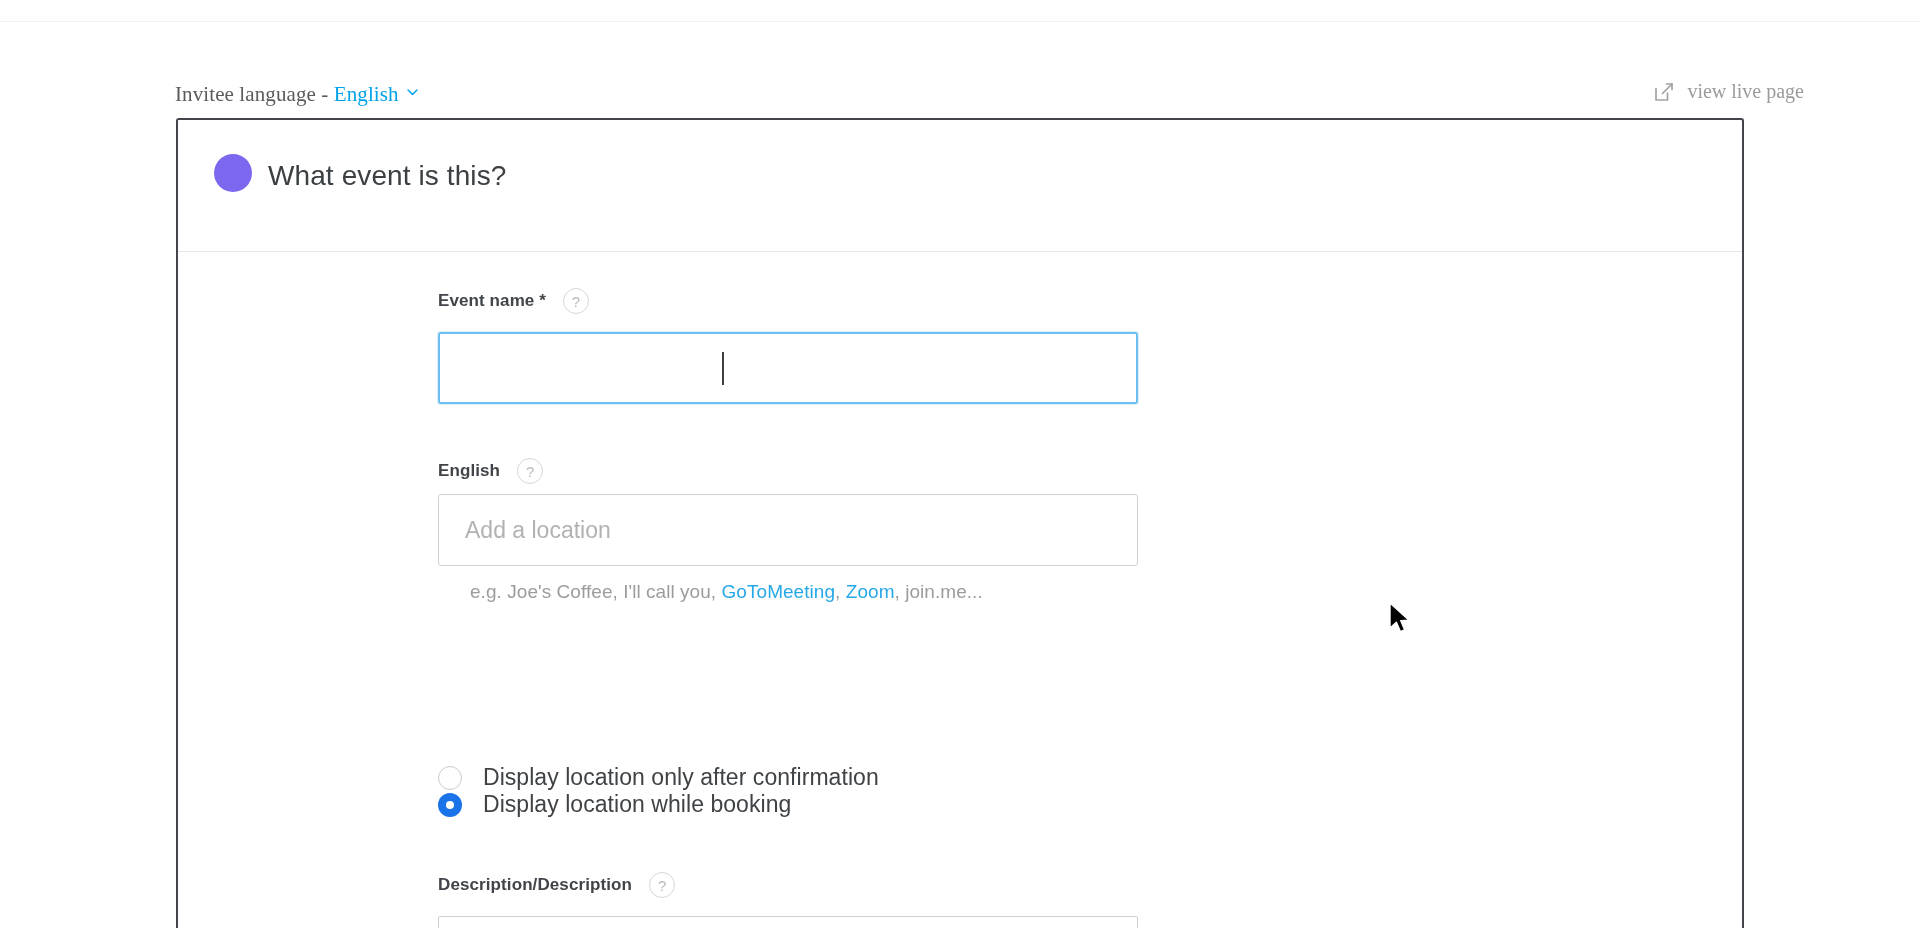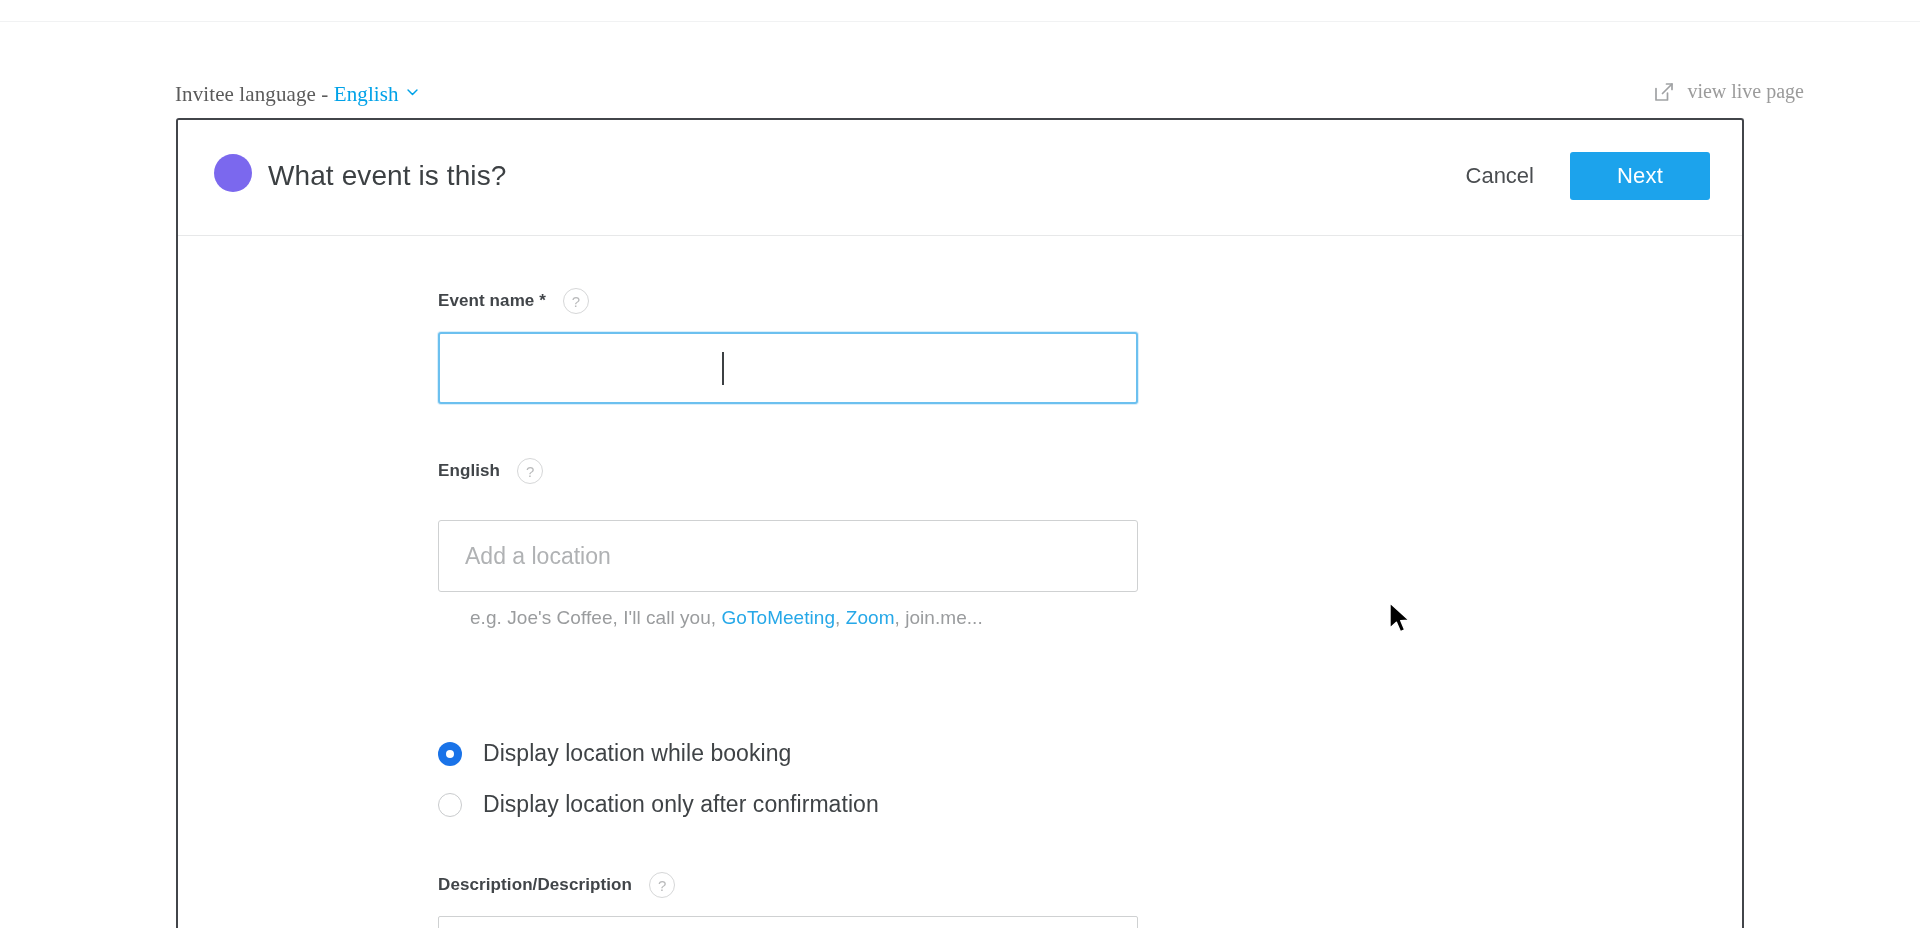--- a/index.html
+++ b/index.html
@@ -49,21 +49,21 @@
   .card {
     position: absolute; left: 176px; top: 118px;
     width: 1568px; height: 810px;
     background: #ffffff;
     border: 2px solid #42454a;
     border-bottom: none;
     border-radius: 3px 3px 0 0;
   }
 
   .card-header {
-    position: relative; height: 116px;
+    position: relative; height: 132px;
     border-bottom: 1px solid #e7e8e9;
   }
   .dot {
     position: absolute; left: 36px; top: 34px;
     width: 38px; height: 38px; border-radius: 50%;
     background: #7b68ee;
   }
   .card-title {
     position: absolute; left: 90px; top: 40px;
     font-size: 28px; color: #3c4043; letter-spacing: .1px;
@@ -183,60 +183,56 @@
       <span>view live page</span>
     </div>
   </div>
 
   <div class="card">
 
     <div class="card-header">
       <div class="dot"></div>
       <div class="card-title">What event is this?</div>
 
-      <div class="header-actions">
-        <button class="btn-cancel">Cancel</button>
-        <button class="btn-next">Next</button>
-      </div>
     </div>
 
     <div class="card-body">
 
       <div class="field" style="top:168px;">
         <div class="field-label-row">
           <span class="field-label">Event name *</span>
           <span class="help-circle">?</span>
         </div>
         <div style="position:relative; margin-top:18px;">
           <input class="text-input focused" type="text" value="" placeholder="" style="">
           <span class="caret-sim"></span>
         </div>
       </div>
 
       <div class="field" style="top:338px;">
         <div class="field-label-row">
           <span class="field-label">English</span>
           <span class="help-circle">?</span>
         </div>
-        <div style="margin-top:36px;">
+        <div style="margin-top:10px;">
           <input class="text-input" type="text" value="" placeholder="Add a location" style="">
         </div>
         <div class="hint" style="margin-top:15px;">
           <span>e.g. Joe's Coffee, I'll call you, </span><a>GoToMeeting</a><span>, </span><a>Zoom</a><span>, join.me...</span>
         </div>
       </div>
 
       <div class="field" style="top:620px;">
+        <div class="radio-row" style="margin-top:24px;">
+          <span class="radio"></span>
+          <span class="radio-label">Display location only after confirmation</span>
+        </div>
         <div class="radio-row">
           <span class="radio checked"></span>
           <span class="radio-label">Display location while booking</span>
-        </div>
-        <div class="radio-row" style="margin-top:24px;">
-          <span class="radio"></span>
-          <span class="radio-label">Display location only after confirmation</span>
         </div>
       </div>
 
       <div class="field" style="top:752px;">
         <div class="field-label-row">
           <span class="field-label">Description/Description</span>
           <span class="help-circle">?</span>
         </div>
         <div style="position:relative; margin-top:18px;">
           <textarea class="textarea" placeholder="" style=""></textarea>

